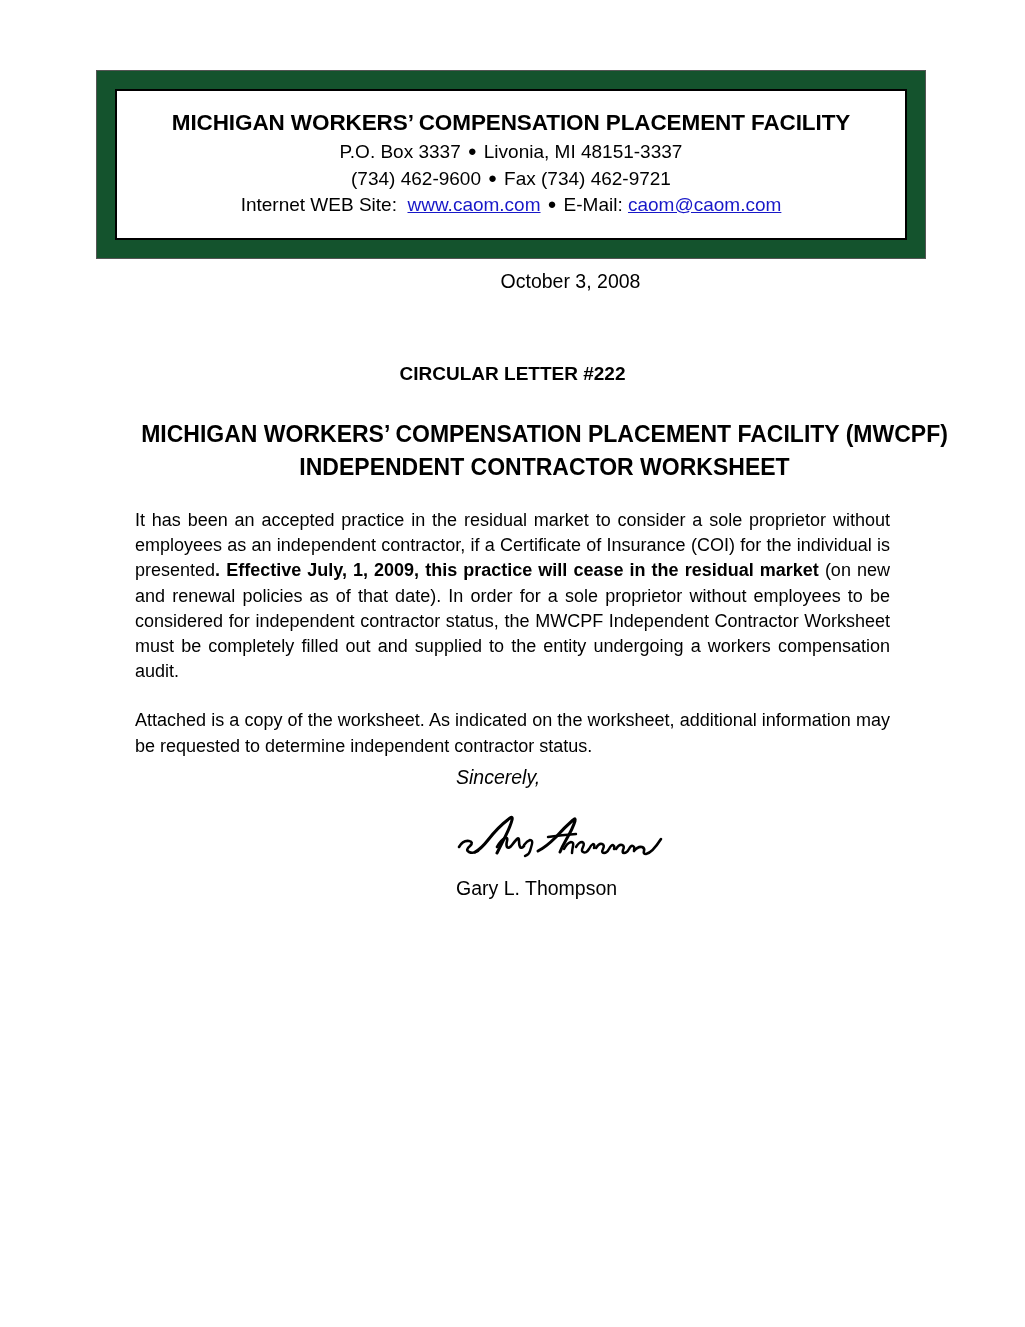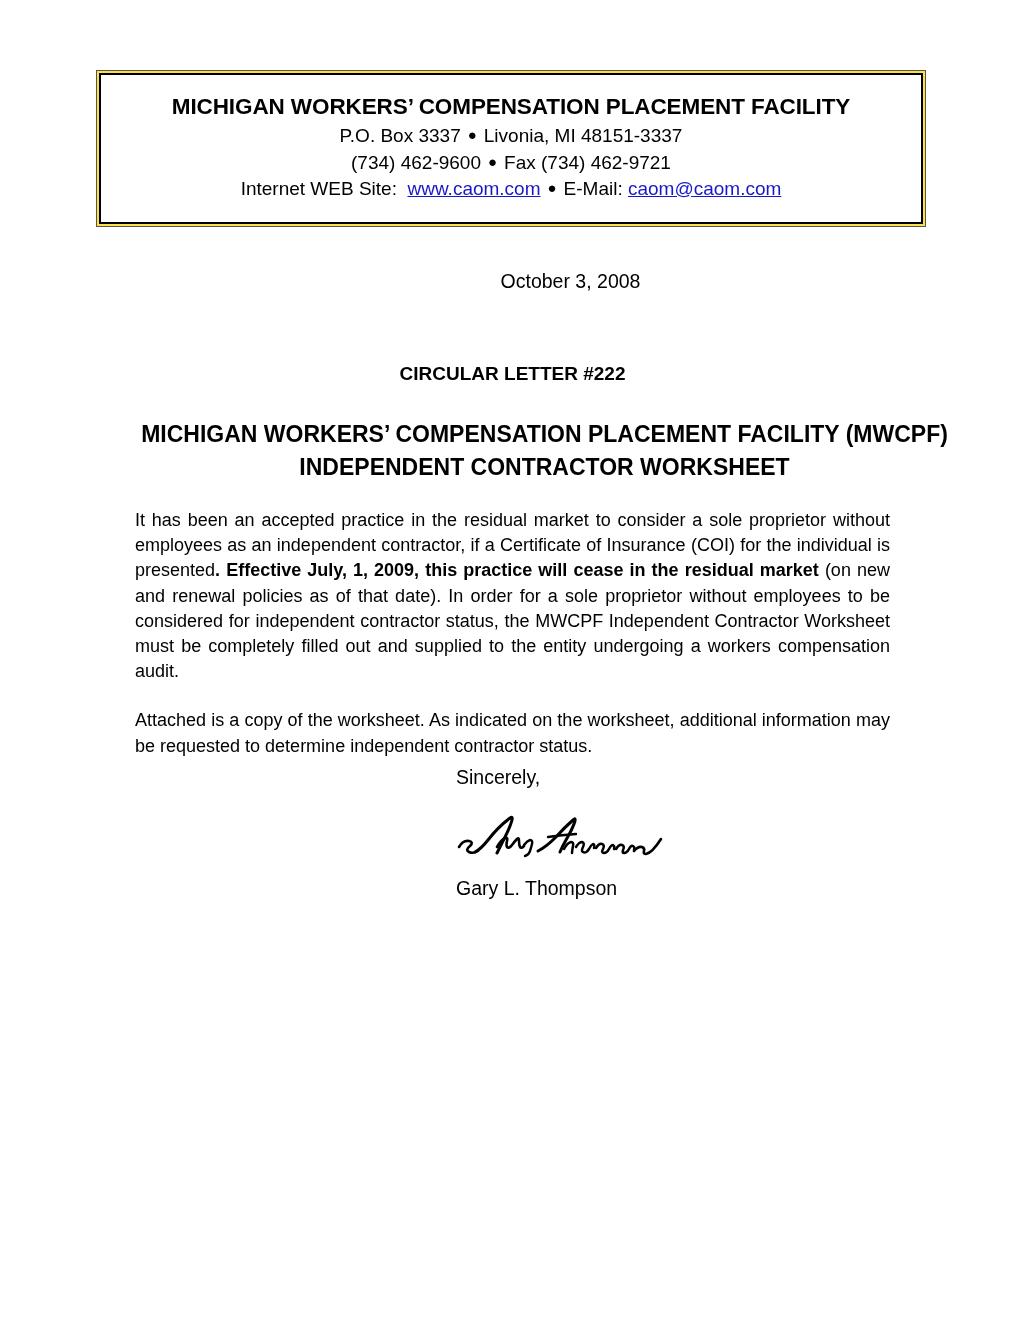--- a/index.html
+++ b/index.html
@@ -34,22 +34,22 @@
 
   
   #letterhead-wrap {
     position: absolute;
     left: 96px;
     top: 70px;
     width: 830px;
   }
   #letterhead-outer {
     border: 1px solid #555555;
-    padding: 2px;
-    background: #fde047;
+    padding: 18px;
+    background: #14532d;
   }
   #letterhead-inner {
     border: 2px solid #000000;
     padding: 12px 14px 20px 14px;
     text-align: center;
     background: #ffffff;
   }
   .lh-title {
     font-size: 22.5px;
     font-weight: bold;
@@ -125,20 +125,21 @@
   
   #signoff {
     position: absolute;
     left: 456px;
     top: 766px;
     width: 420px;
   }
   #sincerely {
     font-size: 19.5px;
     margin: 0;
+    font-style: italic;
   }
   #signature-img {
     margin: 18px 0 0 0;
     height: 56px;
   }
   #signer-name {
     font-size: 19.5px;
     margin: 14px 0 0 0;
   }
 </style>

